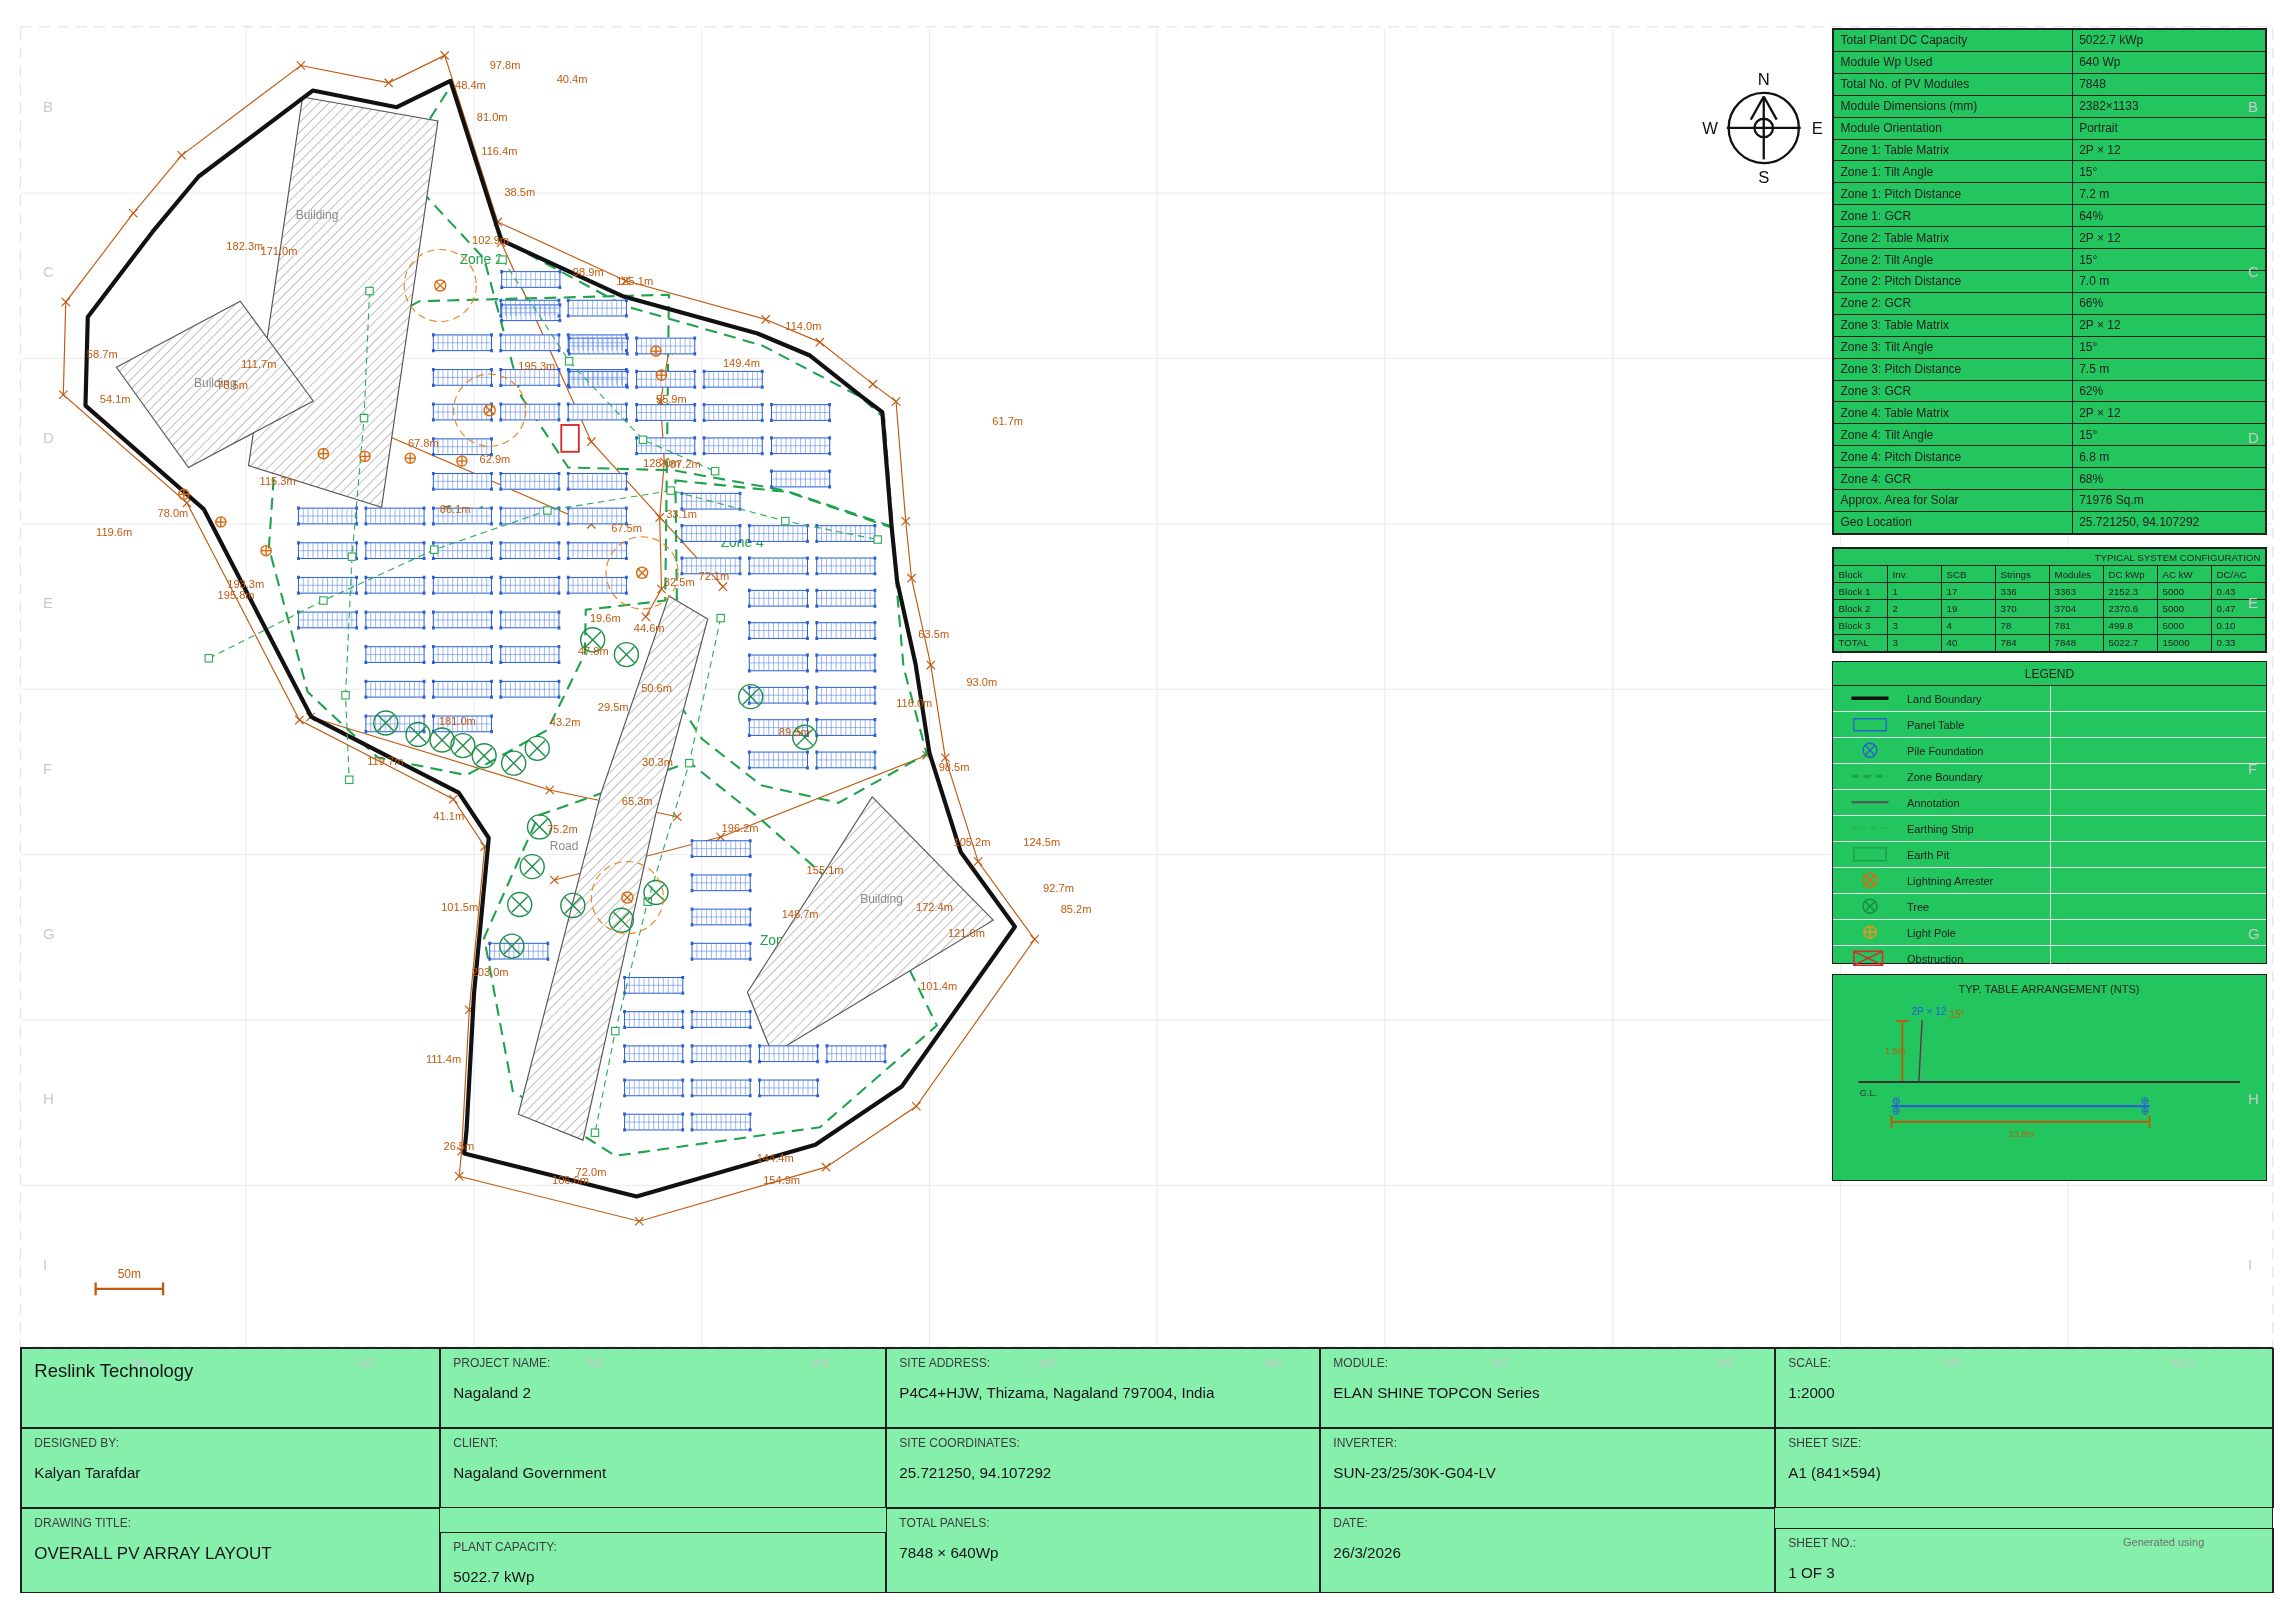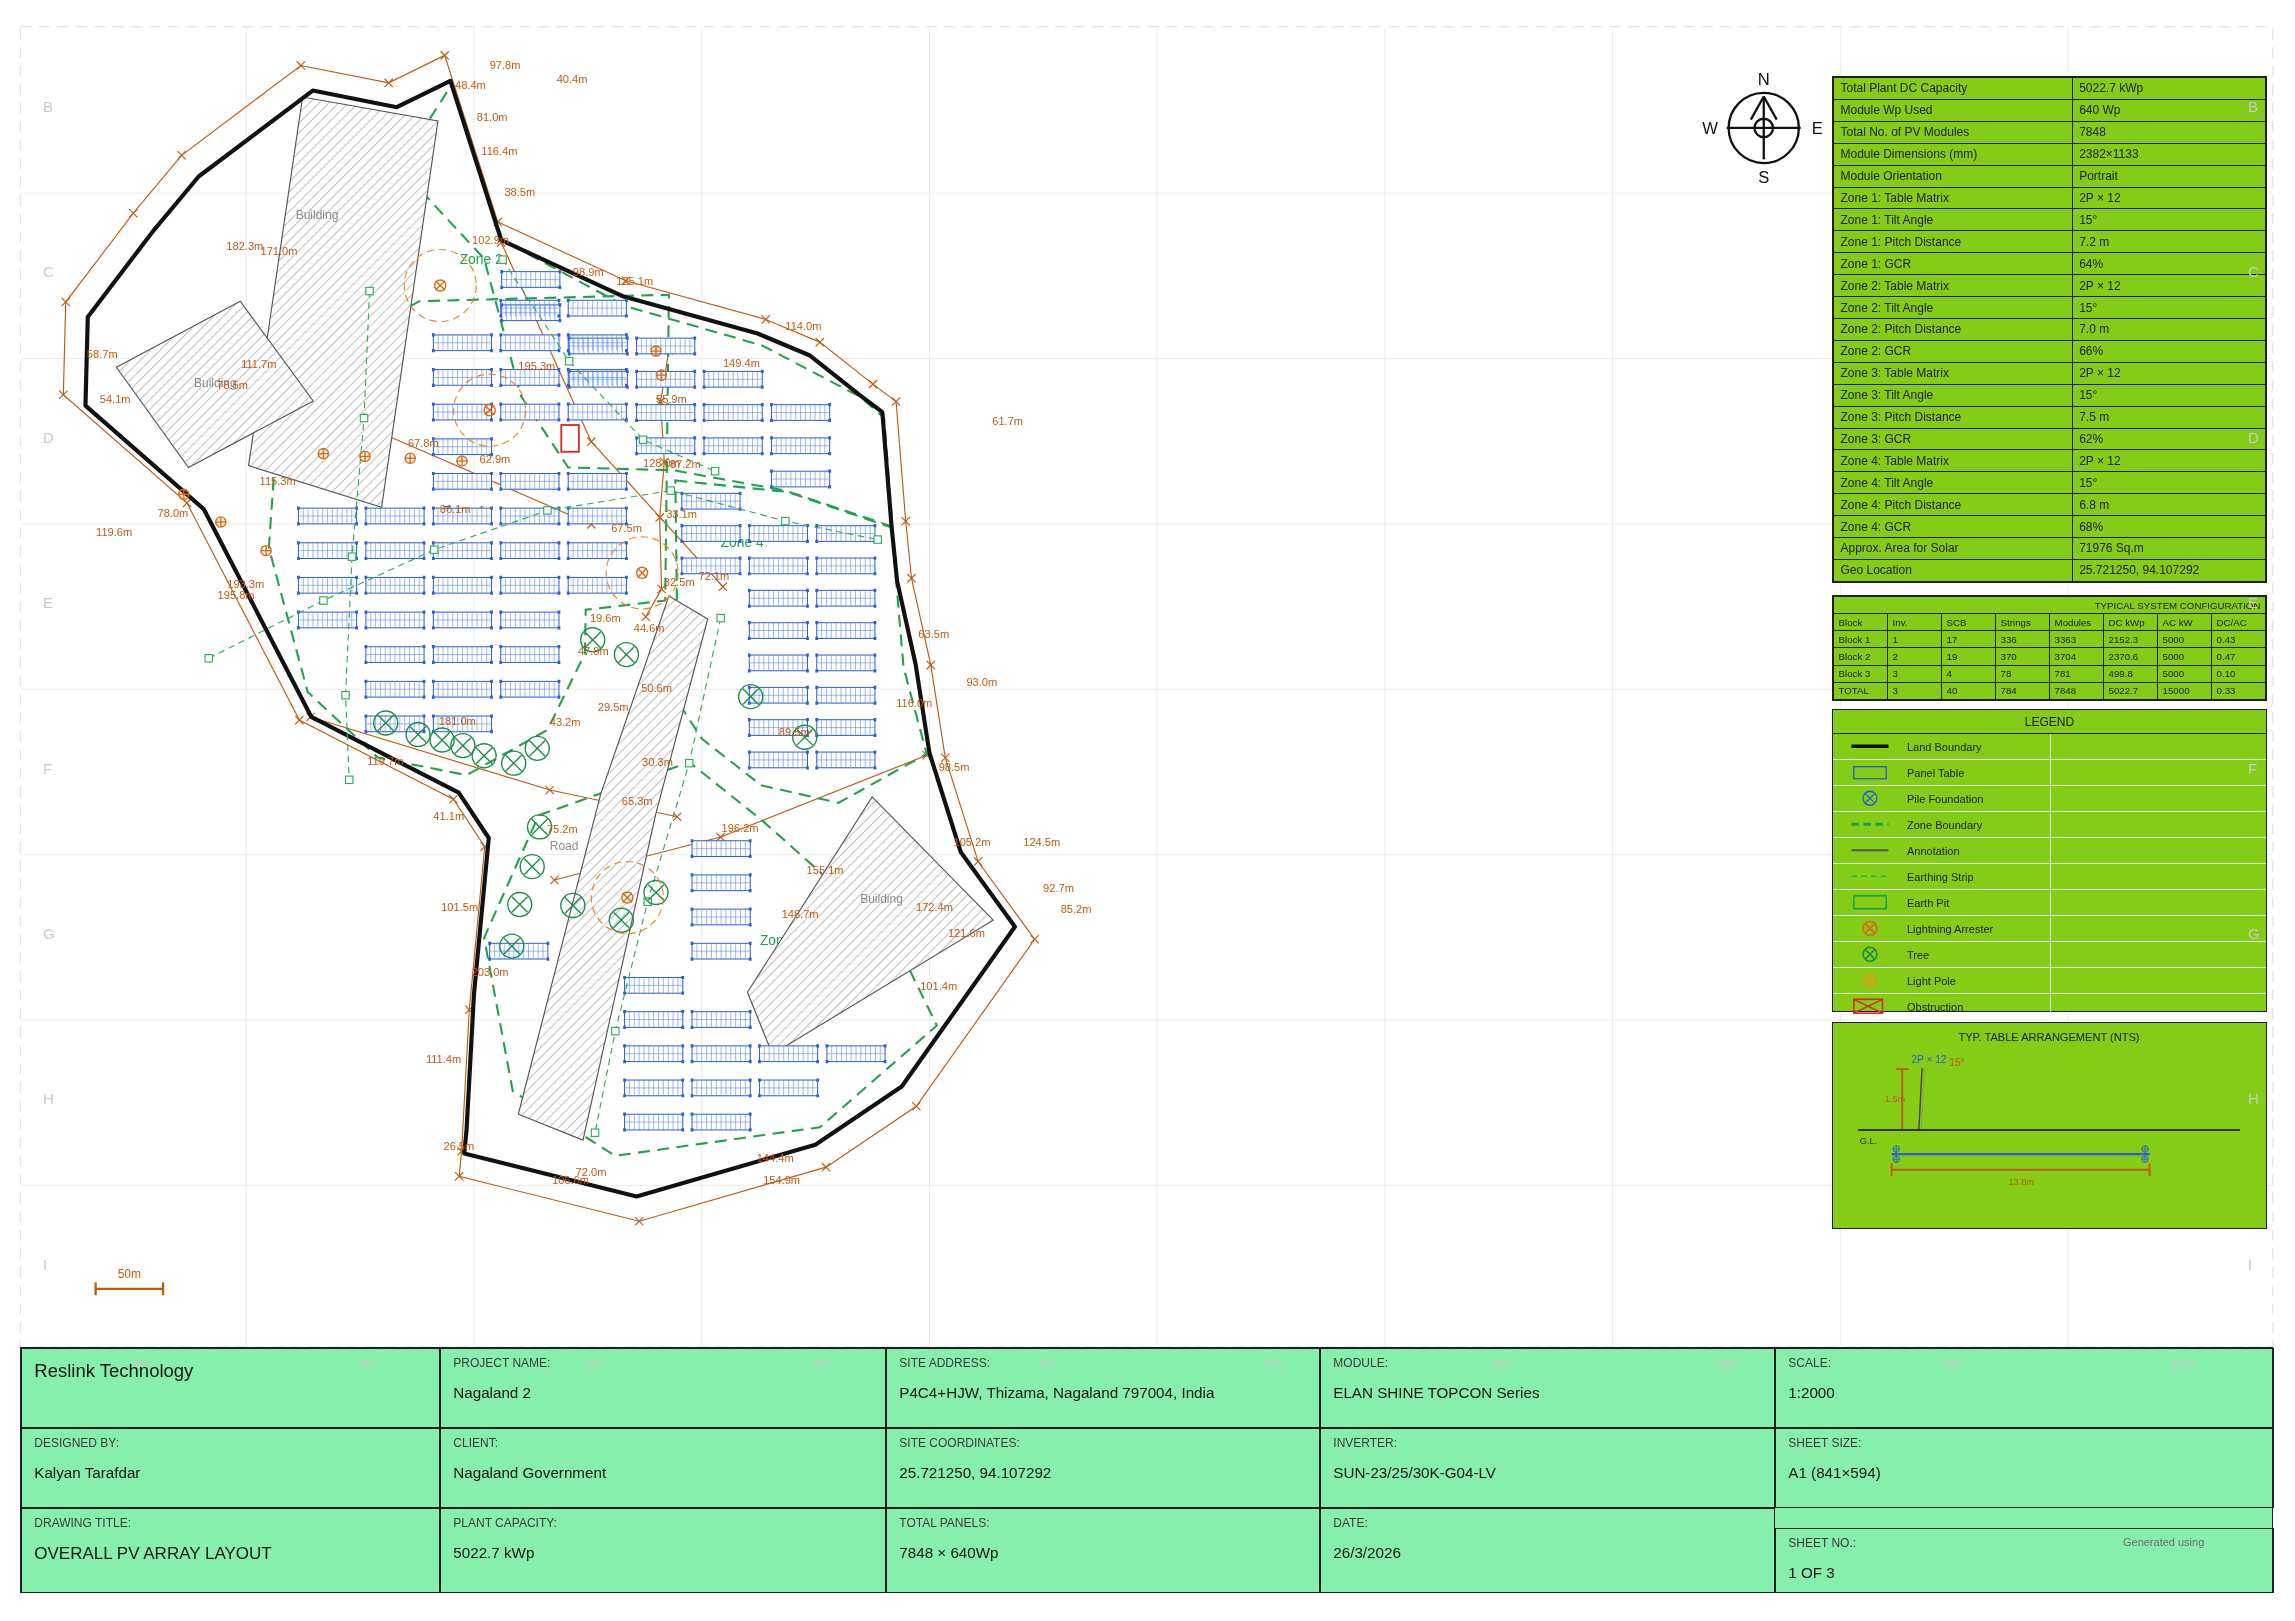--- a/index.html
+++ b/index.html
@@ -1,20 +1,20 @@
 <!DOCTYPE html>
 <html style="font-size:7.4px"><head>
 <meta charset="utf-8">
 <style>
   html,body{margin:0;padding:0;background:#fff;}
   body{width:2295px;height:1621px;overflow:hidden;position:relative;
        font-family:"Liberation Sans",sans-serif;color:#1c1c1c;}
   .sheet{position:absolute;inset:0;background:#fff;}
   #plan{position:absolute;left:0;top:0;z-index:1;}
-  .box{position:absolute;border:1.4px solid #1f1f1f;background:#84cc16;box-sizing:border-box;z-index:2;margin-top:48px;}
+  .box{position:absolute;border:1.4px solid #1f1f1f;background:#22c55e;box-sizing:border-box;z-index:2;}
   
   table{border-collapse:collapse;width:100%;height:100%;table-layout:fixed;}
   td,th{border:1.2px solid #1f1f1f;font-weight:normal;text-align:left;
         padding:1.8px 6.5px;font-size:12px;color:#222;overflow:hidden;white-space:nowrap;}
   .cfg-title{text-align:right;font-size:11.6px;padding:4.6px;}
   .cfg td,.cfg th{font-size:9.7px;padding:1.8px 4.6px;}
   
   .legend-title{font-size:12px;text-align:center;border-bottom:1.2px solid #1f1f1f;padding:4.6px 0;}
   .legend-body{position:relative;height:calc(100% - 23px);}
   .legend-mid{position:absolute;left:50%;top:0;bottom:0;width:0.5px;background:#e0e0e0;}
@@ -898,21 +898,21 @@
         <div class="tb-value">SUN-23/25/30K-G04-LV</div>
       </div>
       <div class="tb-cell" style="grid-area: 2 / 5;">
         <div class="tb-label">SHEET SIZE:</div>
         <div class="tb-value">A1 (841×594)</div>
       </div>
       <div class="tb-cell" style="grid-area: 3 / 1;">
         <div class="tb-label">DRAWING TITLE:</div>
         <div class="tb-value" style="font-size: 17px;">OVERALL PV ARRAY LAYOUT</div>
       </div>
-      <div class="tb-cell" style="grid-area: 3 / 2;">
+      <div class="tb-cell" style="grid-area: 3 / 2; margin-top: 24px;">
         <div class="tb-label">PLANT CAPACITY:</div>
         <div class="tb-value">5022.7 kWp</div>
       </div>
       <div class="tb-cell" style="grid-area: 3 / 3;">
         <div class="tb-label">TOTAL PANELS:</div>
         <div class="tb-value">7848 × 640Wp</div>
       </div>
       <div class="tb-cell" style="grid-area: 3 / 4;">
         <div class="tb-label">DATE:</div>
         <div class="tb-value">26/3/2026</div>

